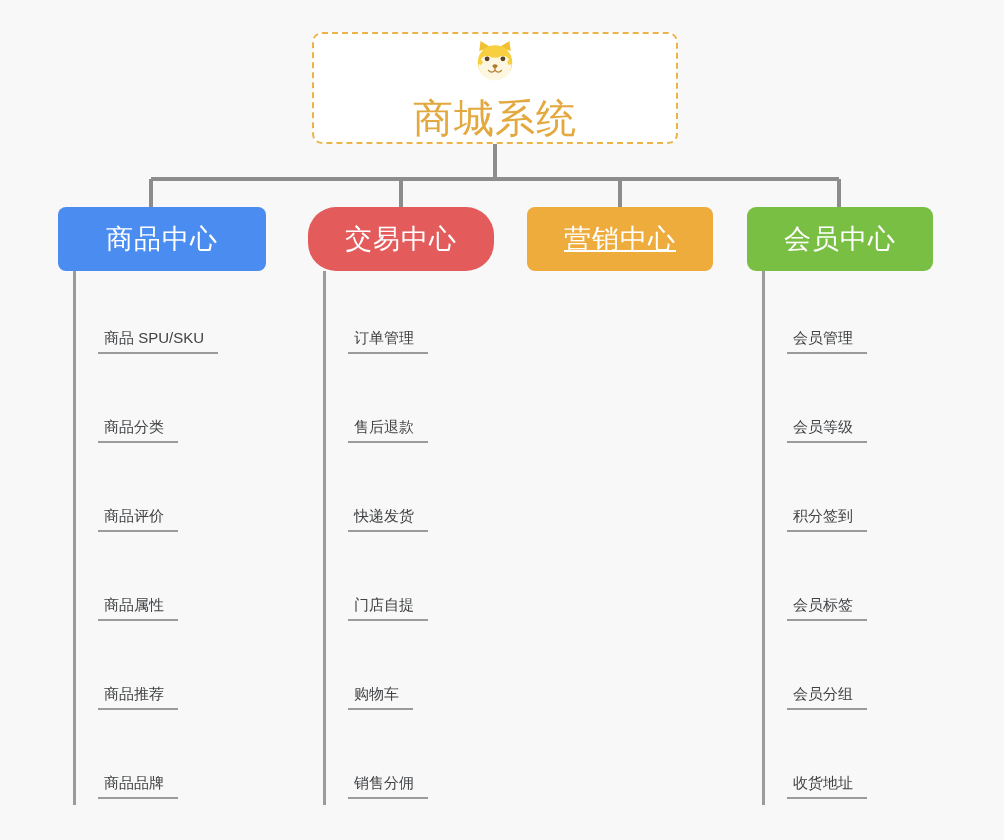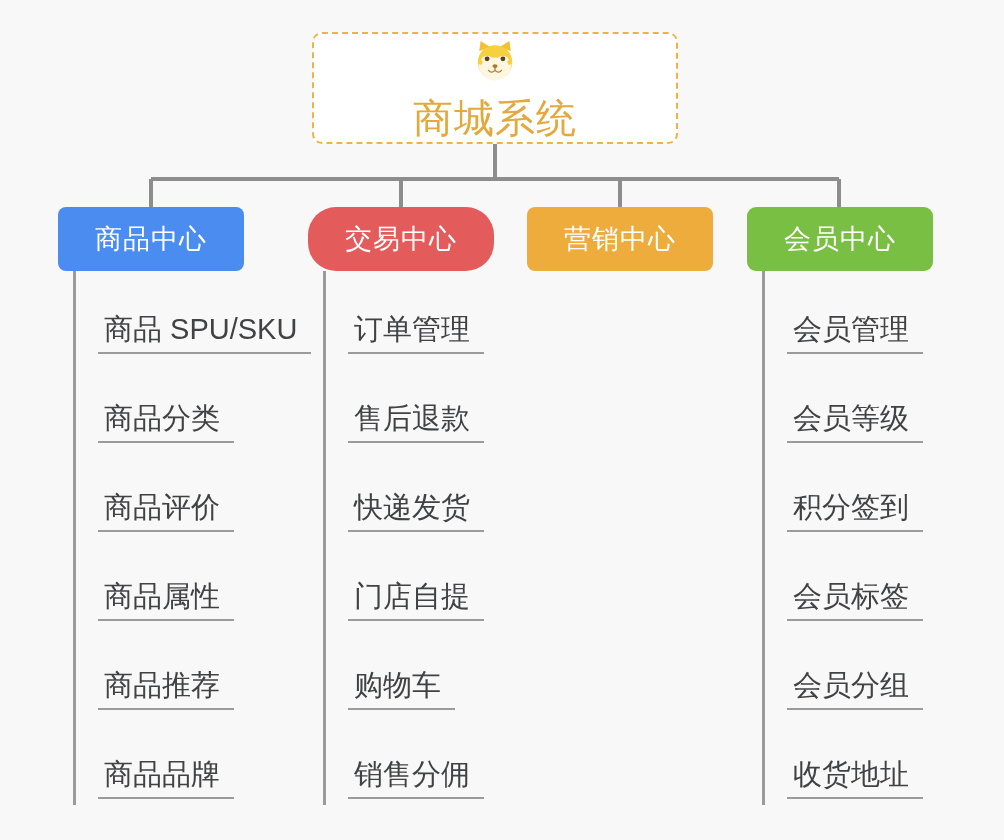--- a/index.html
+++ b/index.html
@@ -99,36 +99,36 @@
   .leaf {
     position: relative;
     height: 89px;
     box-sizing: border-box;
     display: flex;
     align-items: flex-end;
     padding-left: 24px;
     padding-bottom: 6px;
   }
   .leaf-label {
-    font-size: 29px;
+    font-size: 15px;
     color: #404244;
     line-height: 1.1;
     white-space: nowrap;
     padding: 0 14px 6px 6px;
     border-bottom: 2px solid #9b9b9b;
     display: inline-block;
   }
 
   
   #branch-0 { left: 58px; }
-  #branch-0 .branch-header { width: 186px; background: #4a8cf0; }
+  #branch-0 .branch-header { width: 208px; background: #4a8cf0; }
   #branch-1 { left: 308px; }
   #branch-1 .branch-header { width: 186px; background: #e35b5b; border-radius: 28px; }
   #branch-2 { left: 527px; }
-  #branch-2 .branch-header { width: 186px; background: #eeac3d; }
+  #branch-2 .branch-header { width: 186px; background: #eeac3d; text-decoration: underline; }
   #branch-3 { left: 747px; }
   #branch-3 .branch-header { width: 186px; background: #79bf43; border-radius: 9px; }
 </style>
 </head>
 <body>
 
 <div id="mindmap">
 
   <div class="root-node">
     <span class="root-emoji">

